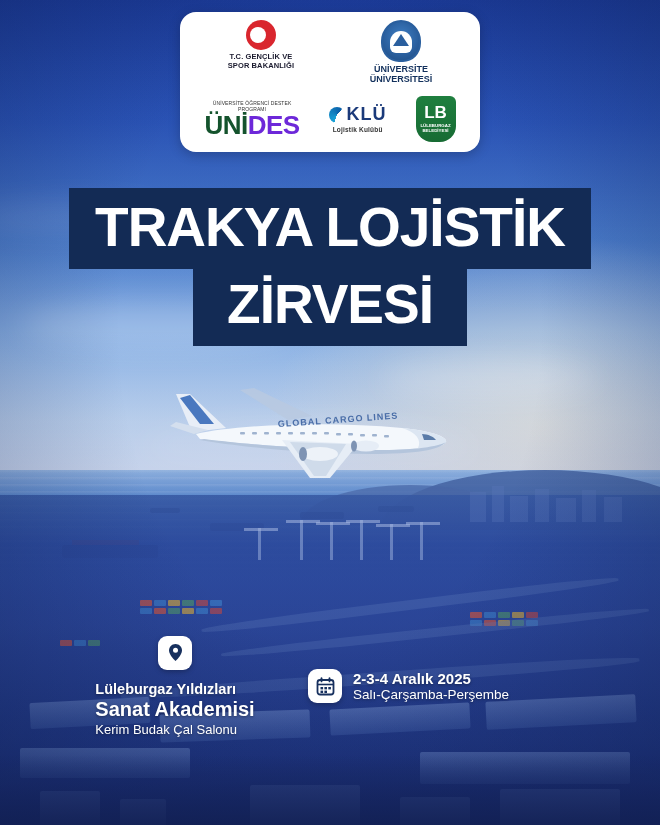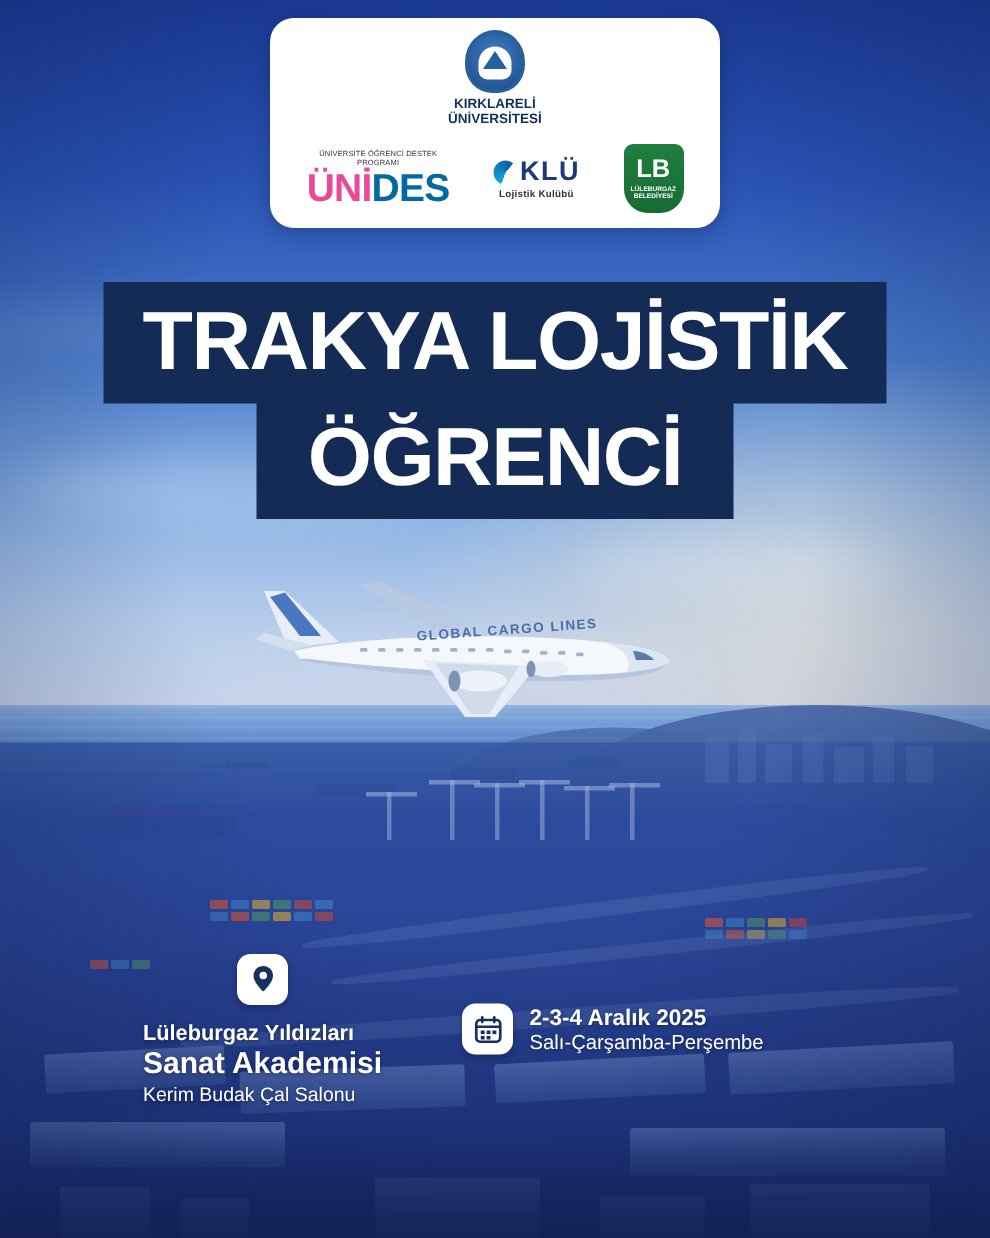--- a/index.html
+++ b/index.html
@@ -166,22 +166,22 @@
     top: 3px; width: 0; height: 0;
     border-left: 8px solid transparent; border-right: 8px solid transparent;
     border-bottom: 12px solid #2a5f9e;
   }
   .uni-text { font-size: 9px; font-weight: bold; color: #12305c; text-align: center; line-height: 1.1; margin-top: 3px;}
 
   .unides {
     font-size: 26px; font-weight: 800; letter-spacing: -0.5px; line-height: 1;
     display: flex; align-items: baseline;
   }
-  .unides .u { color: #ec4899; }
-  .unides .d { color: #0369a1; }
+  .unides .u { color: #14532d; }
+  .unides .d { color: #6d28d9; }
   .unides-top { font-size: 5px; color: #333; text-align: center; line-height: 1.2; letter-spacing: .1px;}
 
   .klu-logo { display: flex; flex-direction: column; align-items: center; }
   .klu-main {
     font-size: 18px; font-weight: 800; color: #1b3a7a; letter-spacing: 1px;
     display: flex; align-items: center; gap: 2px;
   }
   .klu-swoosh {
     width: 16px; height: 16px; border-radius: 50%;
     background: conic-gradient(from 200deg, #19a3d8, #0b5ea8 55%, rgba(0,0,0,0) 56%);
@@ -389,27 +389,34 @@
   <div class="bottom-strip"></div>
   <div class="b-build" style="left:40px; width:60px; height:34px;"></div>
   <div class="b-build" style="left:120px; width:46px; height:26px;"></div>
   <div class="b-build" style="left:250px; width:110px; height:40px;"></div>
   <div class="b-build" style="left:400px; width:70px; height:28px;"></div>
   <div class="b-build" style="left:500px; width:120px; height:36px;"></div>
 
   <div class="logo-panel">
     <div class="logo-row-top">
 
+      <div class="logo-item">
+        <div class="crescent-mark"></div>
+        <div class="min-text">
+          <div>T.C. GENÇLİK VE</div>
+          <div>SPOR BAKANLIĞI</div>
+        </div>
+      </div>
 
       <div class="logo-item">
         <div class="uni-seal">
           <div class="inner"></div>
         </div>
         <div class="uni-text">
-          <div>KIRKLARELİ</div>
+          <div>ÜNİVERSİTE</div>
           <div>ÜNİVERSİTESİ</div>
         </div>
       </div>
 
     </div>
 
     <div class="logo-row-bottom">
 
       <div class="logo-item">
         <div class="unides-top" style="max-width:90px;">ÜNİVERSİTE ÖĞRENCİ DESTEK PROGRAMI</div>
@@ -433,21 +440,21 @@
           <div>LÜLEBURGAZ</div>
           <div>BELEDİYESİ</div>
         </div>
       </div>
 
     </div>
   </div>
 
   <div class="title-wrap">
     <div class="title-bar1">TRAKYA LOJİSTİK</div><br>
-    <div class="title-bar2">ÖĞRENCİ</div>
+    <div class="title-bar2">ZİRVESİ</div>
   </div>
 
   <div class="plane">
     <svg width="300" height="110" viewBox="0 0 300 110" xmlns="http://www.w3.org/2000/svg">
 
       <path d="M118 38 L70 8 L84 6 L142 34 Z" fill="#b9c9e0" opacity="0.85"></path>
 
       <path d="M22 50 L6 12 L20 12 L56 46 Z" fill="#e8eef7"></path>
       <path d="M10 16 L20 13 L44 42 L30 42 Z" fill="#2e63b5" opacity="0.85"></path>
 

